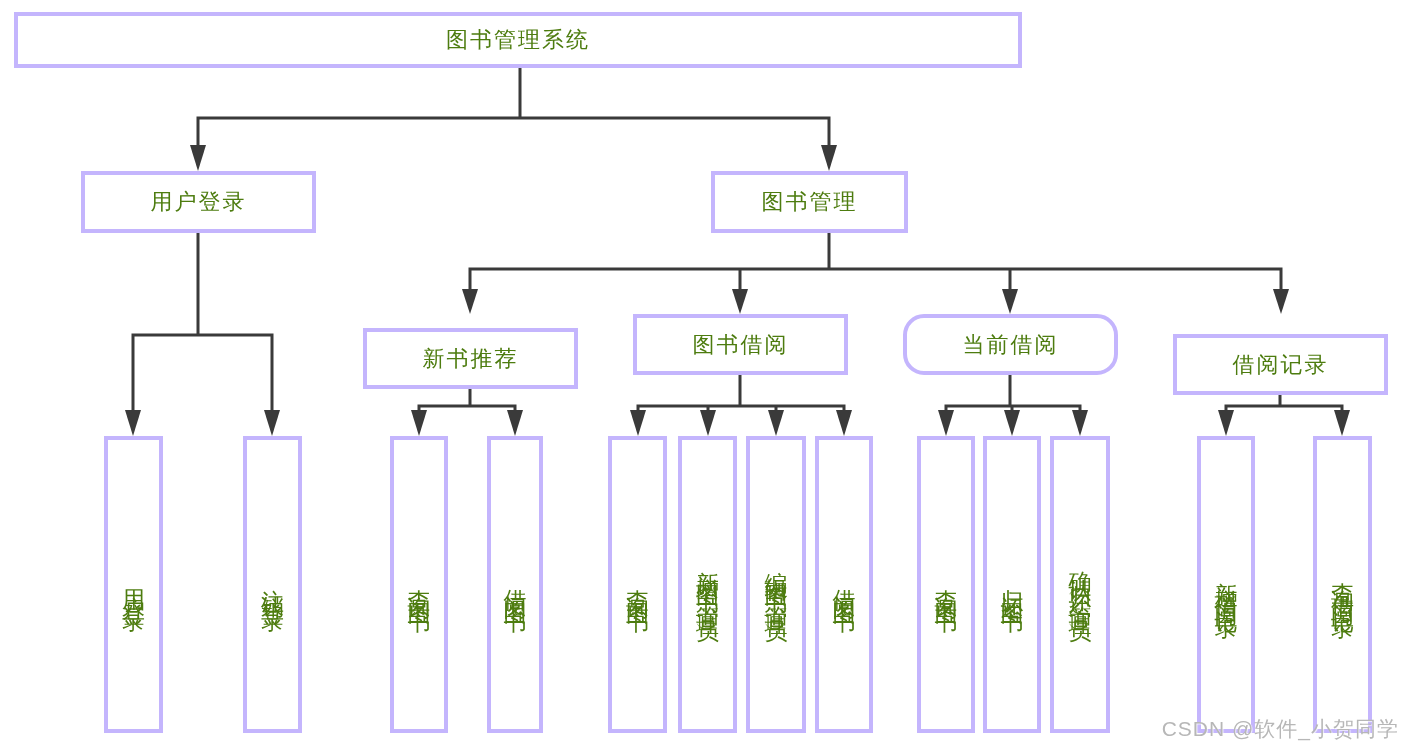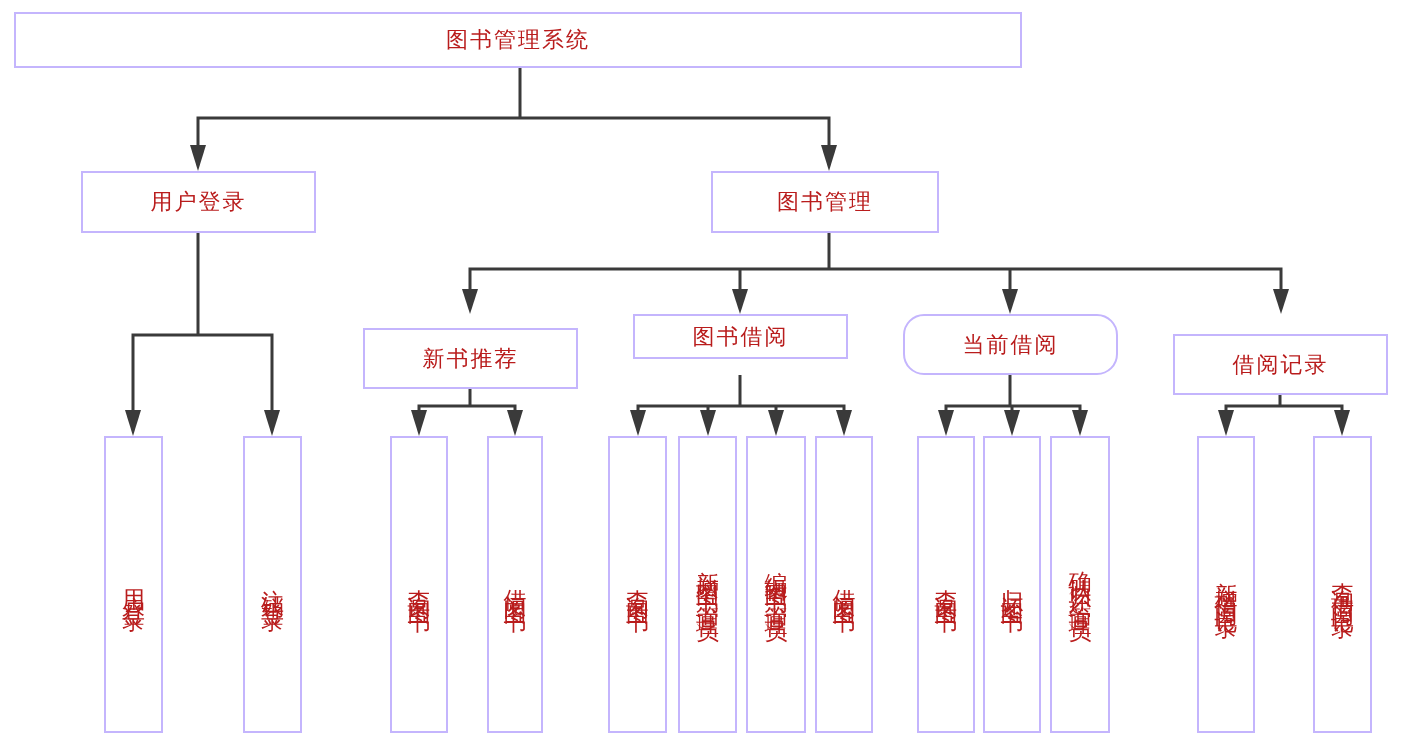--- a/index.html
+++ b/index.html
@@ -20,22 +20,22 @@
     left: 0;
     top: 0;
     width: 1405px;
     height: 747px;
     z-index: 1;
   }
   .node {
     position: absolute;
     box-sizing: border-box;
     background: #ffffff;
-    border: 2px solid #c4b5fd;
-    color: #b91c1c;
+    border: 4px solid #c4b5fd;
+    color: #4d7c0f;
     display: flex;
     align-items: center;
     justify-content: center;
     z-index: 2;
     font-size: 22px;
     letter-spacing: 2px;
     white-space: nowrap;
   }
   .node.vertical {
     writing-mode: vertical-rl;
@@ -114,24 +114,24 @@
       <polygon points="1004,410 1020,410 1012,436"></polygon>
       <polygon points="1072,410 1088,410 1080,436"></polygon>
       <polygon points="1218,410 1234,410 1226,436"></polygon>
       <polygon points="1334,410 1350,410 1342,436"></polygon>
     </g>
   </svg>
 
   <div class="node" style="left:14px; top:12px; width:1008px; height:56px;">图书管理系统</div>
 
   <div class="node" style="left:81px; top:171px; width:235px; height:62px;">用户登录</div>
-  <div class="node" style="left:711px; top:171px; width:228px; height:62px;">图书管理</div>
+  <div class="node" style="left:711px; top:171px; width:197px; height:62px;">图书管理</div>
 
   <div class="node" style="left:363px; top:328px; width:215px; height:61px;">新书推荐</div>
-  <div class="node" style="left:633px; top:314px; width:215px; height:45px;">图书借阅</div>
+  <div class="node" style="left:633px; top:314px; width:215px; height:61px;">图书借阅</div>
   <div class="node" style="left:903px; top:314px; width:215px; height:61px;border-radius:21px;">当前借阅</div>
   <div class="node" style="left:1173px; top:314px; width:215px; height:61px;margin-top:20px;">借阅记录</div>
 
   <div class="node vertical" style="left:104px; top:436px; width:59px; height:297px;">用户登录</div>
   <div class="node vertical" style="left:243px; top:436px; width:59px; height:297px;">注销登录</div>
 
   <div class="node vertical" style="left:390px; top:436px; width:58px; height:297px;">查询图书</div>
   <div class="node vertical" style="left:487px; top:436px; width:56px; height:297px;">借阅图书</div>
 
   <div class="node vertical" style="left:608px; top:436px; width:59px; height:297px;">查询图书</div>
@@ -139,14 +139,15 @@
   <div class="node vertical" style="left:746px; top:436px; width:60px; height:297px;">编辑图书（管理员）</div>
   <div class="node vertical" style="left:815px; top:436px; width:58px; height:297px;">借阅图书</div>
 
   <div class="node vertical" style="left:917px; top:436px; width:58px; height:297px;">查询图书</div>
   <div class="node vertical" style="left:983px; top:436px; width:58px; height:297px;">归还图书</div>
   <div class="node vertical" style="left:1050px; top:436px; width:60px; height:297px;">确认归还（管理员）</div>
 
   <div class="node vertical" style="left:1197px; top:436px; width:58px; height:297px;">新增借阅记录</div>
   <div class="node vertical" style="left:1313px; top:436px; width:59px; height:297px;">查询借阅记录</div>
 
+  <div class="watermark">CSDN @软件_小贺同学</div>
 
 </div>
 
 </body></html>

